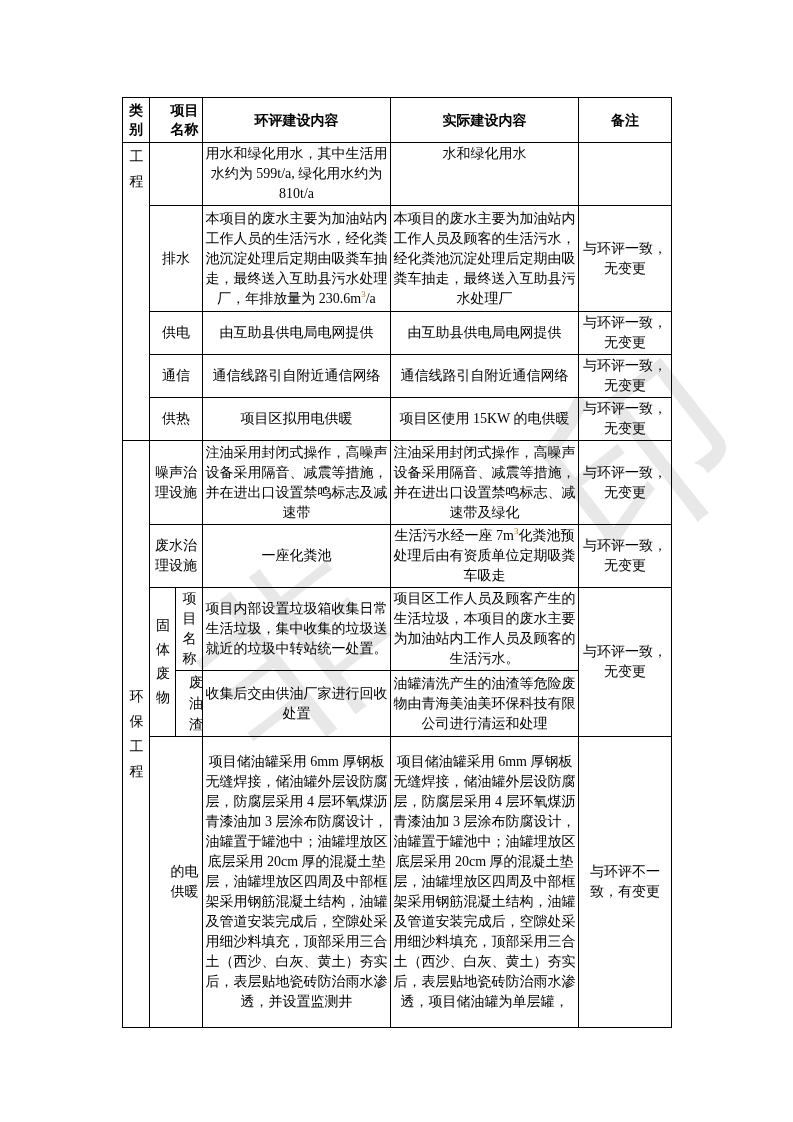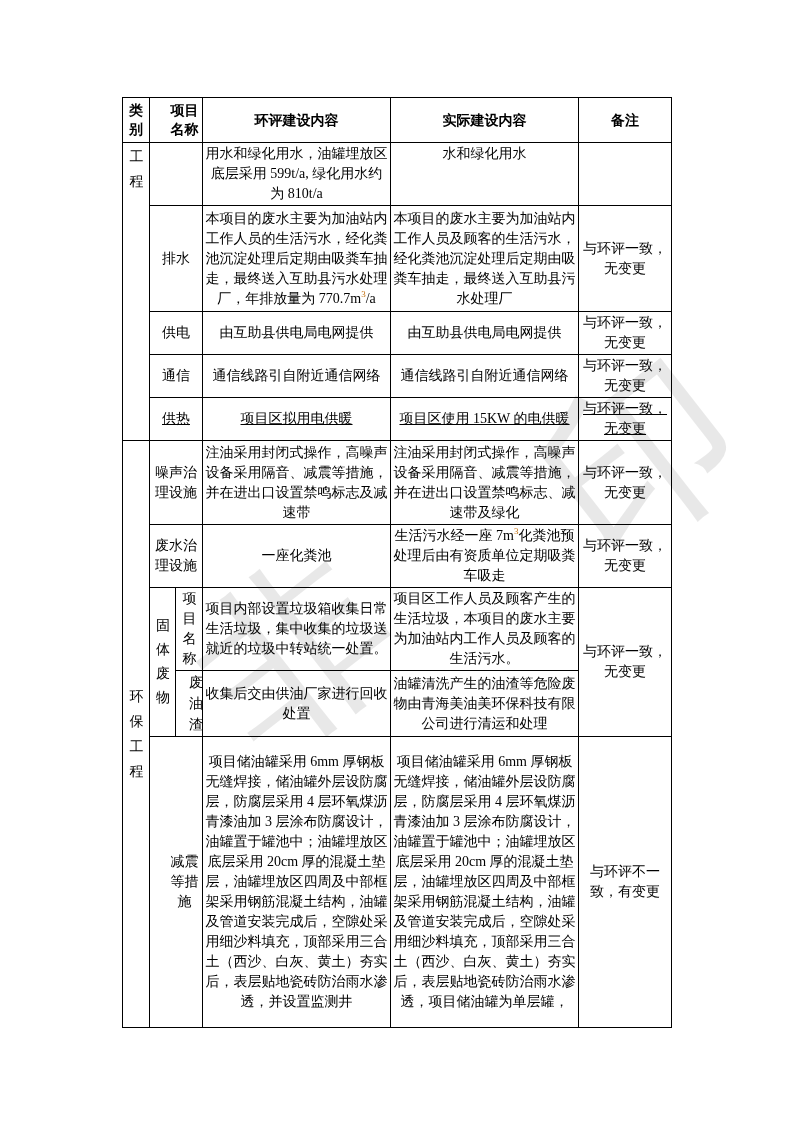--- a/index.html
+++ b/index.html
@@ -30,21 +30,21 @@
   .cmp td.th{font-weight:bold;line-height:19px;}
   .cmp td.top{vertical-align:top;}
   .vtext{display:inline-block;width:1.08em;word-break:break-all;text-align:right;}
   .lh25{line-height:25px;}
   .lh24{line-height:24px;}
   .lh21{line-height:21px;margin-left:11px;}
   .lh19{line-height:25px;}
   .w2{display:inline-block;max-width:2.35em;margin-left:17px;}
   sup.u{color:#c26d0b;font-size:9px;line-height:0;vertical-align:super;}
   tr.h45{height:45px;} tr.h60{height:60px;} tr.h106{height:106px;}
-  tr.h40{height:40px;} tr.h42{height:42px;} tr.h43{height:43px;text-decoration:underline;}
+  tr.h40{height:40px;} tr.h42{height:42px;} tr.h43{height:43px;}
   tr.h84{height:84px;} tr.h63{height:63px;margin-top:16px;} tr.h83{height:83px;}
   tr.h65{height:65px;} tr.h291{height:291px;}
 </style>
 </head>
 <body>
 
 <div class="page">
 
   <span class="wm a">非</span>
   <span class="wm b">印</span>
@@ -64,28 +64,28 @@
       <td class="th">类别</td>
       <td class="th" colspan="2"><span class="w2">项目名称</span></td>
       <td class="th">环评建设内容</td>
       <td class="th">实际建设内容</td>
       <td class="th">备注</td>
     </tr>
 
     <tr class="h60">
       <td rowspan="5" class="top"><span class="vtext lh25">工程</span></td>
       <td colspan="2"></td>
-      <td>用水和绿化用水，油罐埋放区底层采用 599t/a, 绿化用水约为 810t/a</td>
+      <td>用水和绿化用水，其中生活用水约为 599t/a, 绿化用水约为 810t/a</td>
       <td class="top">水和绿化用水</td>
       <td></td>
     </tr>
 
     <tr class="h106">
       <td colspan="2">排水</td>
-      <td><span>本项目的废水主要为加油站内工作人员的生活污水，经化粪池沉淀处理后定期由吸粪车抽走，最终送入互助县污水处理厂，年排放量为 770.7m</span><sup class="u">3</sup><span>/a</span></td>
+      <td><span>本项目的废水主要为加油站内工作人员的生活污水，经化粪池沉淀处理后定期由吸粪车抽走，最终送入互助县污水处理厂，年排放量为 230.6m</span><sup class="u">3</sup><span>/a</span></td>
       <td>本项目的废水主要为加油站内工作人员及顾客的生活污水，经化粪池沉淀处理后定期由吸粪车抽走，最终送入互助县污水处理厂</td>
       <td>与环评一致，无变更</td>
     </tr>
 
     <tr class="h40">
       <td colspan="2">供电</td>
       <td>由互助县供电局电网提供</td>
       <td>由互助县供电局电网提供</td>
       <td>与环评一致，无变更</td>
     </tr>
@@ -127,21 +127,21 @@
       <td rowspan="2">与环评一致，无变更</td>
     </tr>
 
     <tr class="h65">
       <td><span class="vtext lh21">废油渣</span></td>
       <td>收集后交由供油厂家进行回收处置</td>
       <td>油罐清洗产生的油渣等危险废物由青海美油美环保科技有限公司进行清运和处理</td>
     </tr>
 
     <tr class="h291">
-      <td colspan="2"><span class="w2">减震等措施</span></td>
+      <td colspan="2"><span class="w2">的电供暖</span></td>
       <td>项目储油罐采用 6mm 厚钢板无缝焊接，储油罐外层设防腐层，防腐层采用 4 层环氧煤沥青漆油加 3 层涂布防腐设计，油罐置于罐池中；油罐埋放区底层采用 20cm 厚的混凝土垫层，油罐埋放区四周及中部框架采用钢筋混凝土结构，油罐及管道安装完成后，空隙处采用细沙料填充，顶部采用三合土（西沙、白灰、黄土）夯实后，表层贴地瓷砖防治雨水渗透，并设置监测井</td>
       <td>项目储油罐采用 6mm 厚钢板无缝焊接，储油罐外层设防腐层，防腐层采用 4 层环氧煤沥青漆油加 3 层涂布防腐设计，油罐置于罐池中；油罐埋放区底层采用 20cm 厚的混凝土垫层，油罐埋放区四周及中部框架采用钢筋混凝土结构，油罐及管道安装完成后，空隙处采用细沙料填充，顶部采用三合土（西沙、白灰、黄土）夯实后，表层贴地瓷砖防治雨水渗透，项目储油罐为单层罐，</td>
       <td>与环评不一致，有变更</td>
     </tr>
   </tbody>
     </table>
 
 </div>
 
 </body></html>

